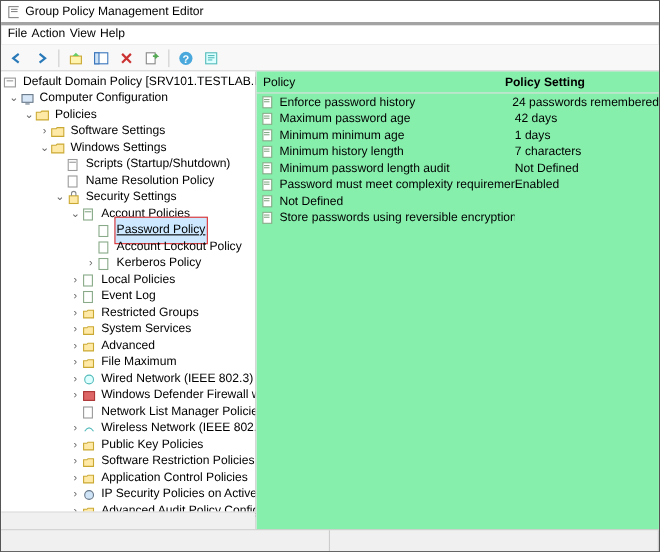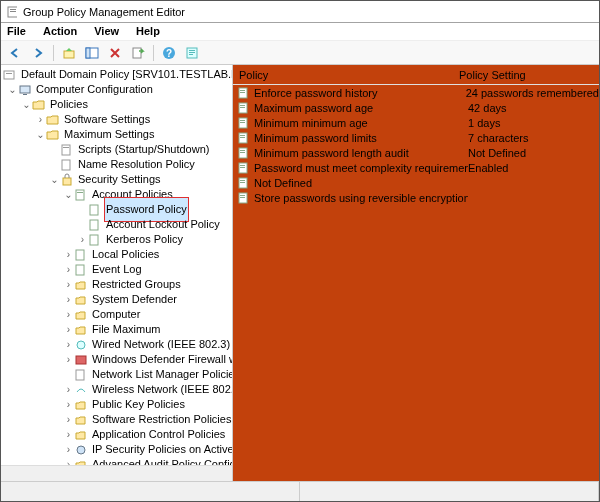--- a/index.html
+++ b/index.html
@@ -1,36 +1,36 @@
 <!DOCTYPE html>
 <html><head>
 <meta charset="utf-8">
 <style>
   * { box-sizing: border-box; margin: 0; padding: 0; }
   body { font-family: "Segoe UI", Tahoma, sans-serif; font-size: 11px; color: #000; background: #fff; width: 600px; height: 502px; border: 1px solid #555; overflow: hidden; }
-  .titlebar { display: flex; align-items: center; padding: 4px 6px; background: #fff; border-bottom: 1px solid #a3a3a3; height: 22px; }
+  .titlebar { display: flex; align-items: center; padding: 4px 6px; background: #fff; border-bottom: 3px solid #a3a3a3; height: 22px; }
   .titlebar svg { margin-right: 4px; }
-  .menubar { display: flex; gap: 17px; padding: 2px 6px; height: 18px; border-bottom: 1px solid #eee; font-weight: bold; }
+  .menubar { display: flex; gap: 4px; padding: 2px 6px; height: 18px; border-bottom: 1px solid #eee; }
   .menubar span { cursor: default; }
   .toolbar { display: flex; align-items: center; gap: 3px; padding: 2px 4px; height: 24px; border-bottom: 1px solid #ccc; background: #f8f8f8; }
   .tb-btn { width: 20px; height: 20px; display: flex; align-items: center; justify-content: center; border: 1px solid transparent; border-radius: 2px; }
   .tb-sep { width: 1px; height: 16px; background: #ccc; margin: 0 2px; }
   .body { display: flex; height: 416px; }
   .tree-pane { width: 232px; border-right: 1px solid #ccc; overflow: hidden; position: relative; background: #fff; }
   .tree { padding: 2px 0 2px 2px; line-height: 15px; }
   .node { display: flex; align-items: center; white-space: nowrap; height: 15px; }
   .tw { width: 11px; text-align: center; color: #666; font-size: 10px; flex-shrink: 0; }
   .ico { width: 14px; height: 14px; margin-right: 2px; flex-shrink: 0; display: flex; align-items: center; justify-content: center; }
   .lbl { padding: 0 2px; }
-  .sel { border: 1px solid #e03030; background: #cde8ff; padding: 4px 1px; }
-  .list-pane { flex: 1; overflow: hidden; background: #c2410c; }
+  .sel { border: 1px solid #e03030; background: #cde8ff; padding: 4px 1px; text-decoration: underline; }
+  .list-pane { flex: 1; overflow: hidden; background: #86efac; }
   .list-header { display: flex; border-bottom: 1px solid #e0e0e0; height: 20px; align-items: center; }
   .col { padding: 3px 6px; font-weight: 400; }
   .col1 { width: 220px; }
-  .col2 { flex: 1; }
+  .col2 { flex: 1; font-weight: bold; }
   .row { display: flex; align-items: center; height: 15px; padding-left: 4px; }
   .row .ico { margin-right: 3px; }
   .row .c1 { width: 214px; white-space: nowrap; overflow: hidden; }
   .row .c2 { flex: 1; white-space: nowrap; }
   .statusbar { height: 20px; border-top: 1px solid #ccc; background: #f0f0f0; display: flex; }
   .status-cell { flex: 1; border-right: 1px solid #ccc; }
   .scroll-h { height: 16px; background: #f0f0f0; border-top: 1px solid #ddd; }
 </style>
 </head>
 <body>
@@ -151,21 +151,21 @@
         <span class="lbl">Software Settings</span>
       </div>
 
       <div class="node" style="padding-left:32px">
         <span class="tw">⌄</span>
         <span class="ico">
             <svg width="14" height="14">
               <path d="M1 4 L5 4 L6 3 L12 3 L12 11 L1 11 Z" fill="#ffe9a6" stroke="#caa933"></path>
             </svg>
           </span>
-        <span class="lbl">Maximum Settings</span>
+        <span class="lbl">Windows Settings</span>
       </div>
 
       <div class="node" style="padding-left:57px">
         <span class="ico">
             <svg width="12" height="12">
               <rect x="1" y="1" width="8" height="10" fill="#fff" stroke="#999"></rect>
               <rect x="2" y="3" width="6" height="1" fill="#999"></rect>
             </svg>
           </span>
         <span class="lbl">Scripts (Startup/Shutdown)</span>
@@ -260,31 +260,31 @@
         <span class="lbl">Restricted Groups</span>
       </div>
 
       <div class="node" style="padding-left:60px">
         <span class="tw">›</span>
         <span class="ico">
             <svg width="12" height="12">
               <path d="M1 4 L4 4 L5 3 L10 3 L10 10 L1 10 Z" fill="#ffe9a6" stroke="#caa933"></path>
             </svg>
           </span>
-        <span class="lbl">System Defender</span>
-      </div>
-
-      <div class="node" style="padding-left:60px">
-        <span class="tw">›</span>
-        <span class="ico">
-            <svg width="12" height="12">
-              <path d="M1 4 L4 4 L5 3 L10 3 L10 10 L1 10 Z" fill="#ffe9a6" stroke="#caa933"></path>
-            </svg>
-          </span>
-        <span class="lbl">Computer</span>
+        <span class="lbl">System Services</span>
+      </div>
+
+      <div class="node" style="padding-left:60px">
+        <span class="tw">›</span>
+        <span class="ico">
+            <svg width="12" height="12">
+              <path d="M1 4 L4 4 L5 3 L10 3 L10 10 L1 10 Z" fill="#ffe9a6" stroke="#caa933"></path>
+            </svg>
+          </span>
+        <span class="lbl">Advanced</span>
       </div>
 
       <div class="node" style="padding-left:60px">
         <span class="tw">›</span>
         <span class="ico">
             <svg width="12" height="12">
               <path d="M1 4 L4 4 L5 3 L10 3 L10 10 L1 10 Z" fill="#ffe9a6" stroke="#caa933"></path>
             </svg>
           </span>
         <span class="lbl">File Maximum</span>
@@ -433,21 +433,21 @@
           <span class="c2">1 days</span>
         </div>
         <div class="row">
           <span class="ico">
             <svg width="12" height="12">
               <rect x="1" y="1" width="8" height="10" fill="#fff" stroke="#8a8"></rect>
               <rect x="2" y="3" width="5" height="1" fill="#8a8"></rect>
               <rect x="2" y="5" width="5" height="1" fill="#8a8"></rect>
             </svg>
           </span>
-          <span class="c1">Minimum password limits</span>
+          <span class="c1">Minimum history length</span>
           <span class="c2">7 characters</span>
         </div>
         <div class="row">
           <span class="ico">
             <svg width="12" height="12">
               <rect x="1" y="1" width="8" height="10" fill="#fff" stroke="#8a8"></rect>
               <rect x="2" y="3" width="5" height="1" fill="#8a8"></rect>
               <rect x="2" y="5" width="5" height="1" fill="#8a8"></rect>
             </svg>
           </span>

